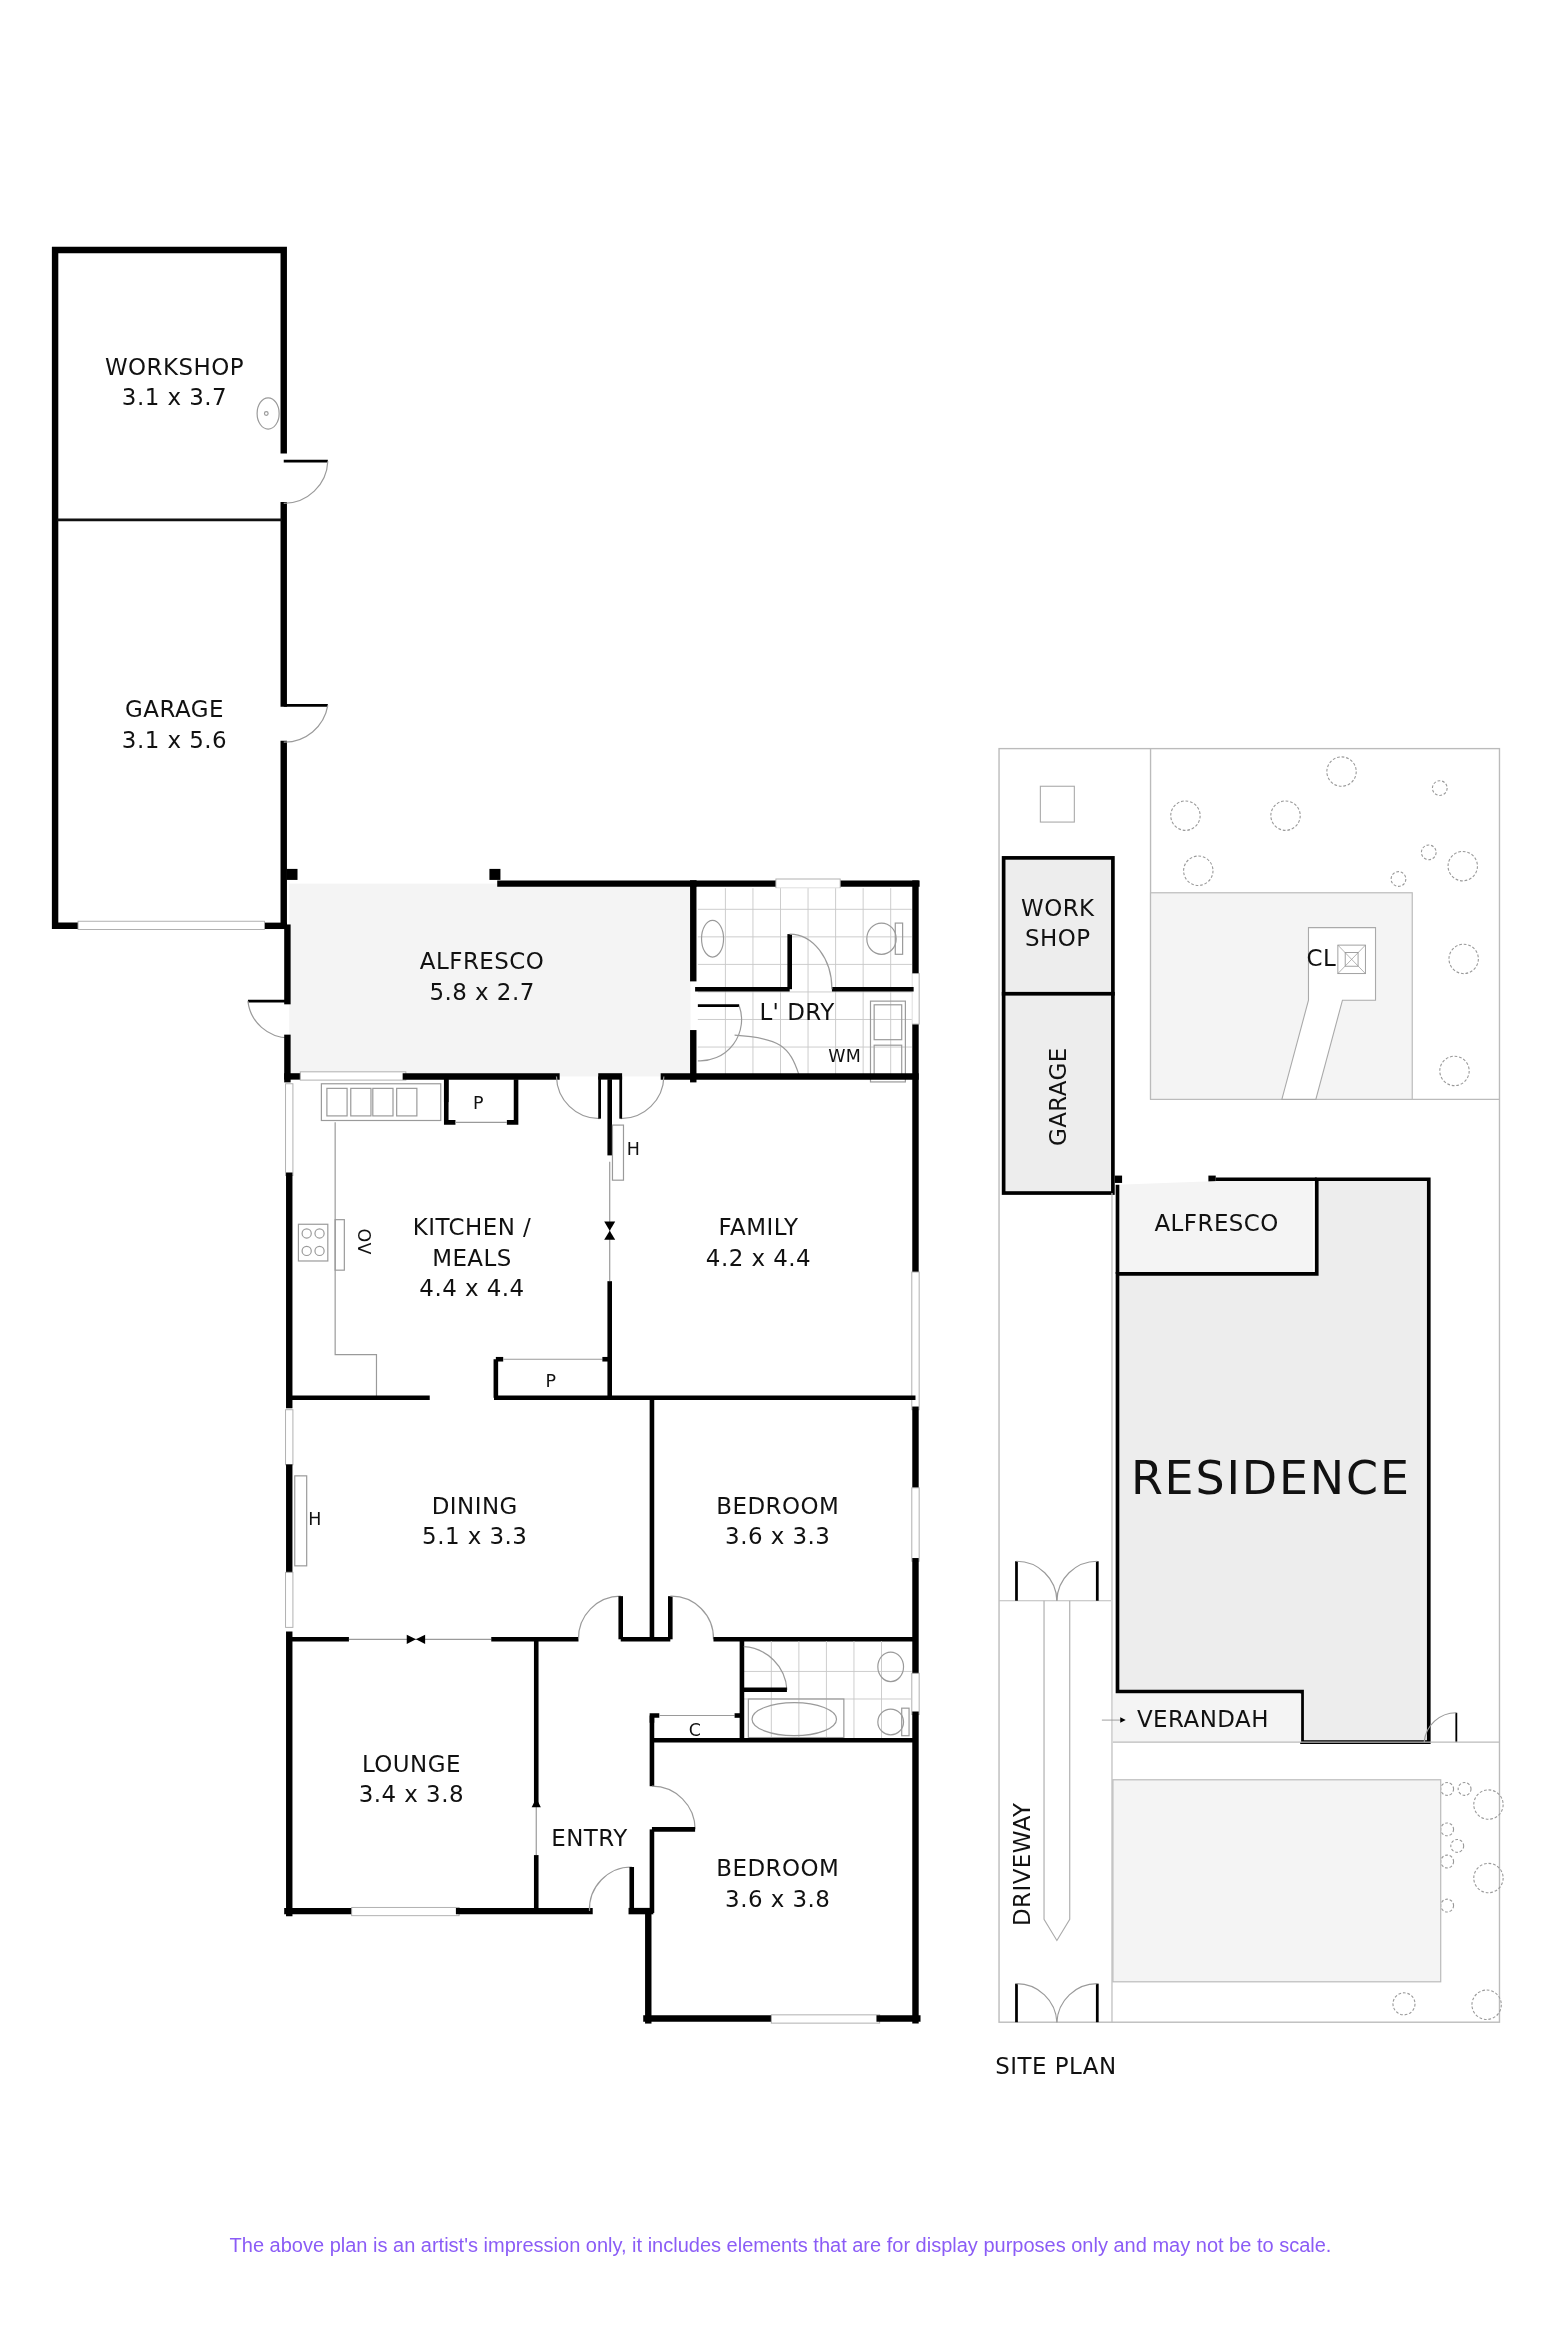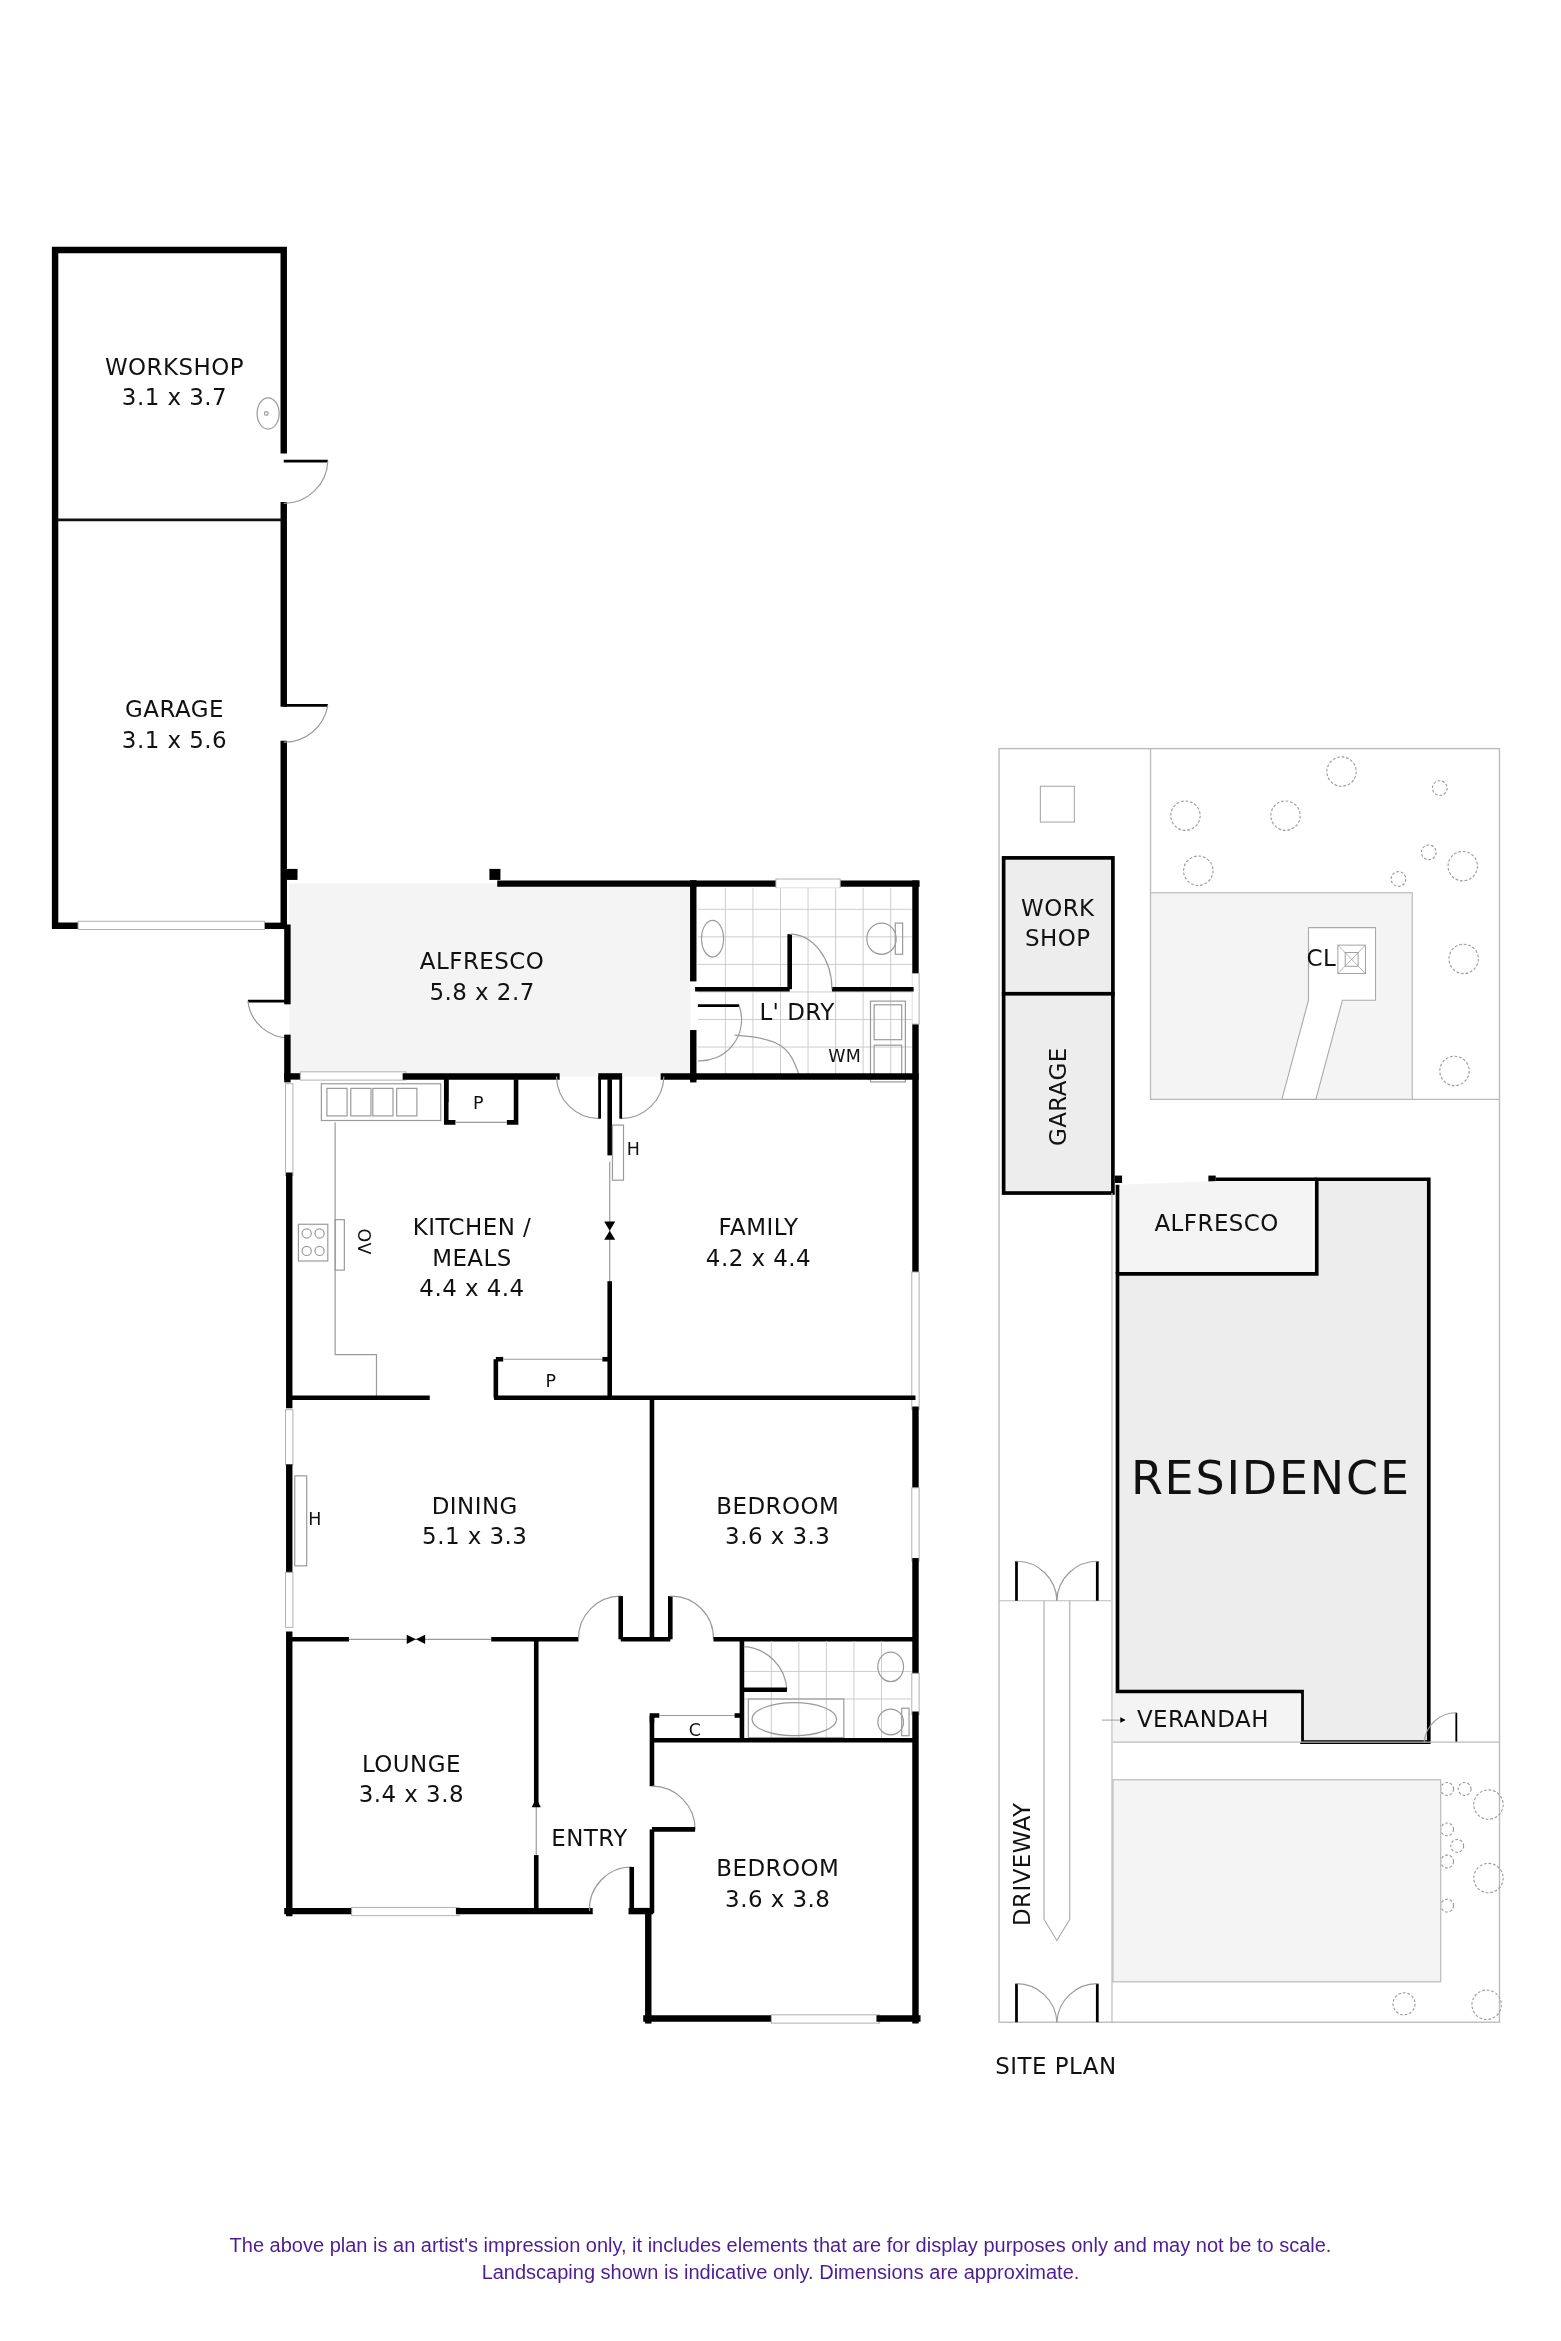--- a/index.html
+++ b/index.html
@@ -5,21 +5,21 @@
   html,body{margin:0;padding:0;background:#ffffff;}
   body{width:1561px;height:2342px;position:relative;overflow:hidden;font-family:"DejaVu Sans","Liberation Sans",sans-serif;}
   svg{position:absolute;left:0;top:0;}
   .lbl{font-family:"DejaVu Sans","Liberation Sans",sans-serif;fill:#111;font-size:25px;text-anchor:middle;letter-spacing:0.5px;}
   .lbl-sm{font-size:19px;}
   .lbl-big{font-size:50px;letter-spacing:2px;}
   .wall{stroke:#000;stroke-width:7;fill:none;stroke-linecap:square;}
   .wall-thin{stroke:#000;stroke-width:5;fill:none;}
   .thin{stroke:#9a9a9a;stroke-width:1.3;fill:none;}
   .tile{stroke:#c8c8c8;stroke-width:1;fill:none;}
-  .disclaimer{position:absolute;left:0;width:1561px;text-align:center;font-family:"Liberation Sans",sans-serif;font-size:20px;color:#4c1d95;line-height:27px;top:2232px;}
+  .disclaimer{position:absolute;left:0;width:1561px;text-align:center;font-family:"Liberation Sans",sans-serif;font-size:20px;color:#8b5cf6;line-height:27px;top:2232px;}
 </style>
 </head>
 <body>
 
 <svg width="1561" height="2342" viewBox="0 0 1700 2550">
 
   <g>
     <rect x="58" y="270" width="251" height="740" fill="#fff"></rect>
 
     <polyline class="wall" points="309,490 309,272 60,272 60,1008 82,1008"></polyline>
@@ -343,15 +343,14 @@
     <line x1="1212" y1="1897" x2="1633" y2="1897" stroke="#bbb" stroke-width="1.3"></line>
 
     <rect x="1212" y="1938" width="357" height="220" fill="#f4f4f4" stroke="#bbb" stroke-width="1.3"></rect>
 
     <text class="lbl" x="1150" y="2258" style="text-anchor:middle">SITE PLAN</text>
   </g>
 </svg>
 
 <div class="disclaimer">
   <div>The above plan is an artist's impression only, it includes elements that are for display purposes only and may not be to scale.</div>
-  <div>Landscaping shown is indicative only. Dimensions are approximate.</div>
 </div>
 
 
 </body></html>

